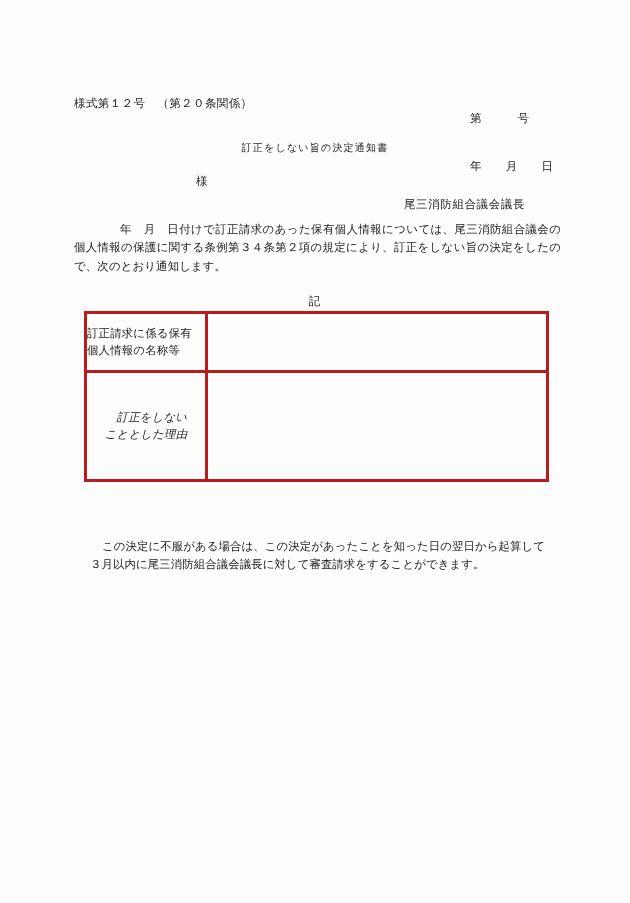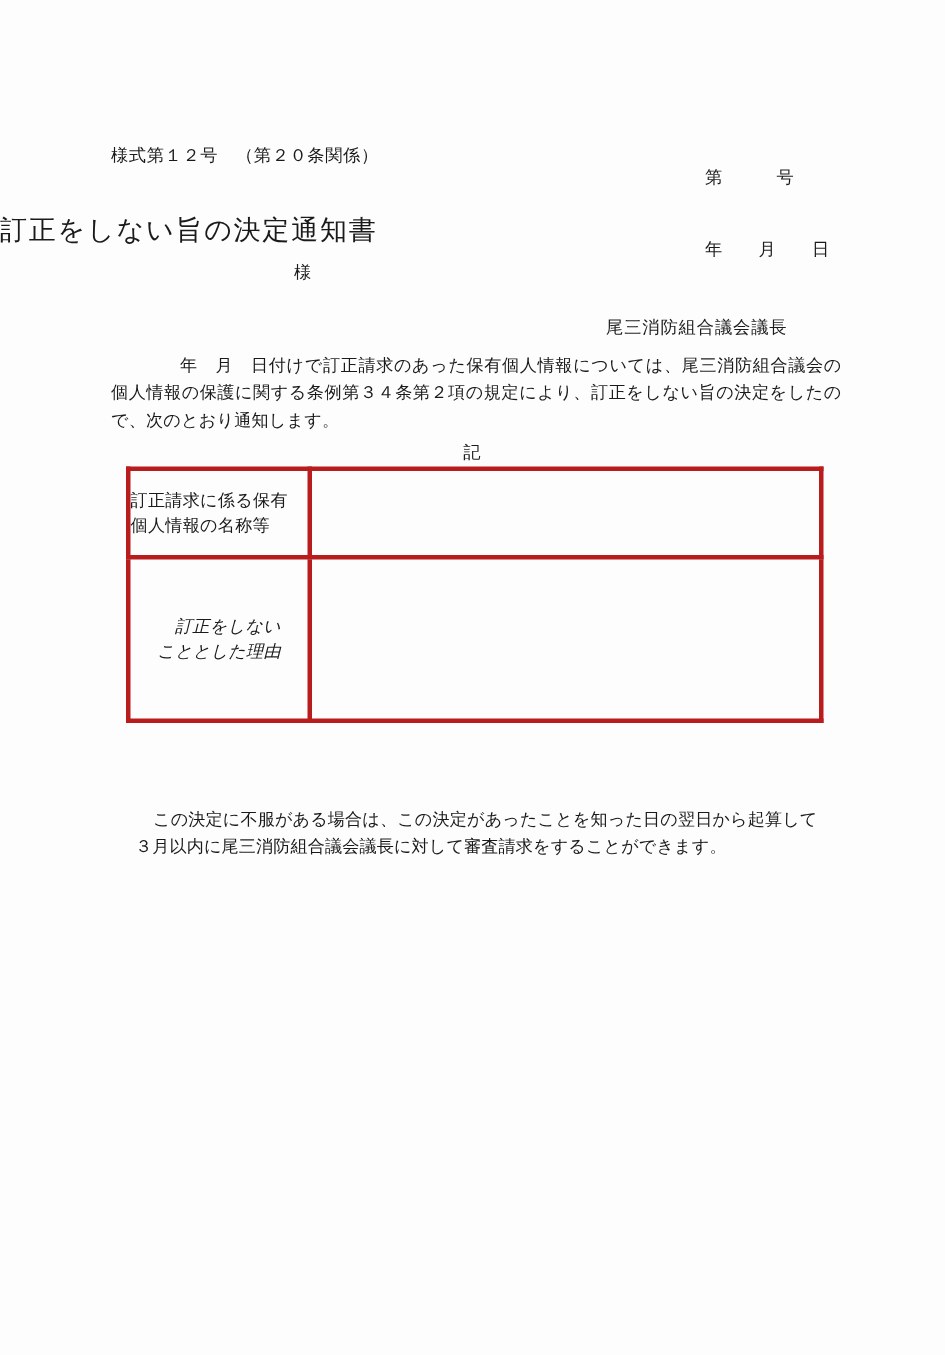--- a/index.html
+++ b/index.html
@@ -45,49 +45,49 @@
     white-space: pre;
     letter-spacing: 0.4px;
   }
 
   
   .title {
     position: absolute;
     left: 0;
     top: 141px;
     width: 630px;
-    text-align: left;
-    font-size: 18px;
+    text-align: center;
+    font-size: 10px;
     letter-spacing: 1.2px;
   }
 
   
   .addressee {
     position: absolute;
     left: 196px;
     top: 174px;
     font-size: 11.5px;
     letter-spacing: 0.4px;
   }
 
   
   .issuer {
     position: absolute;
     left: 404px;
-    top: 211px;
+    top: 197px;
     font-size: 11.5px;
     letter-spacing: 0.6px;
     white-space: nowrap;
   }
 
   
   .body-para {
     position: absolute;
     left: 74px;
-    top: 234px;
+    top: 220px;
     width: 487px;
     font-size: 11.4px;
     line-height: 18.4px;
     text-align: justify;
     text-indent: 46px;
     letter-spacing: 0.15px;
   }
 
   
   .ki {

